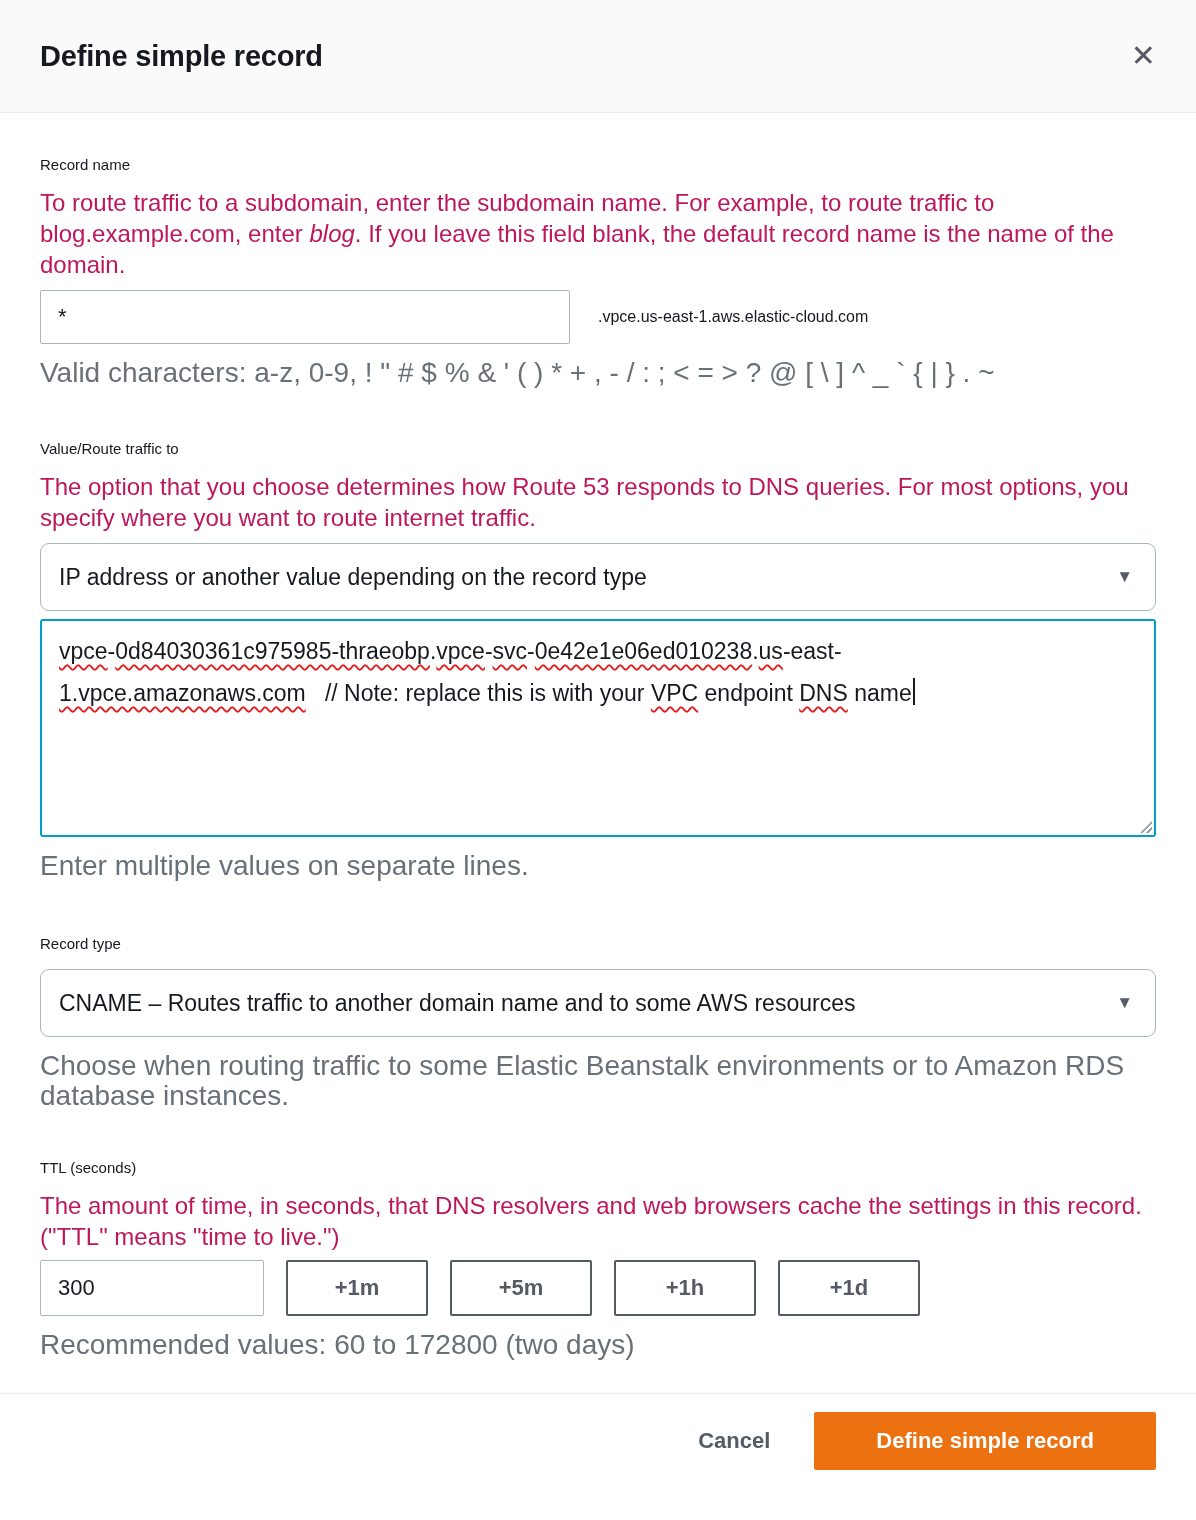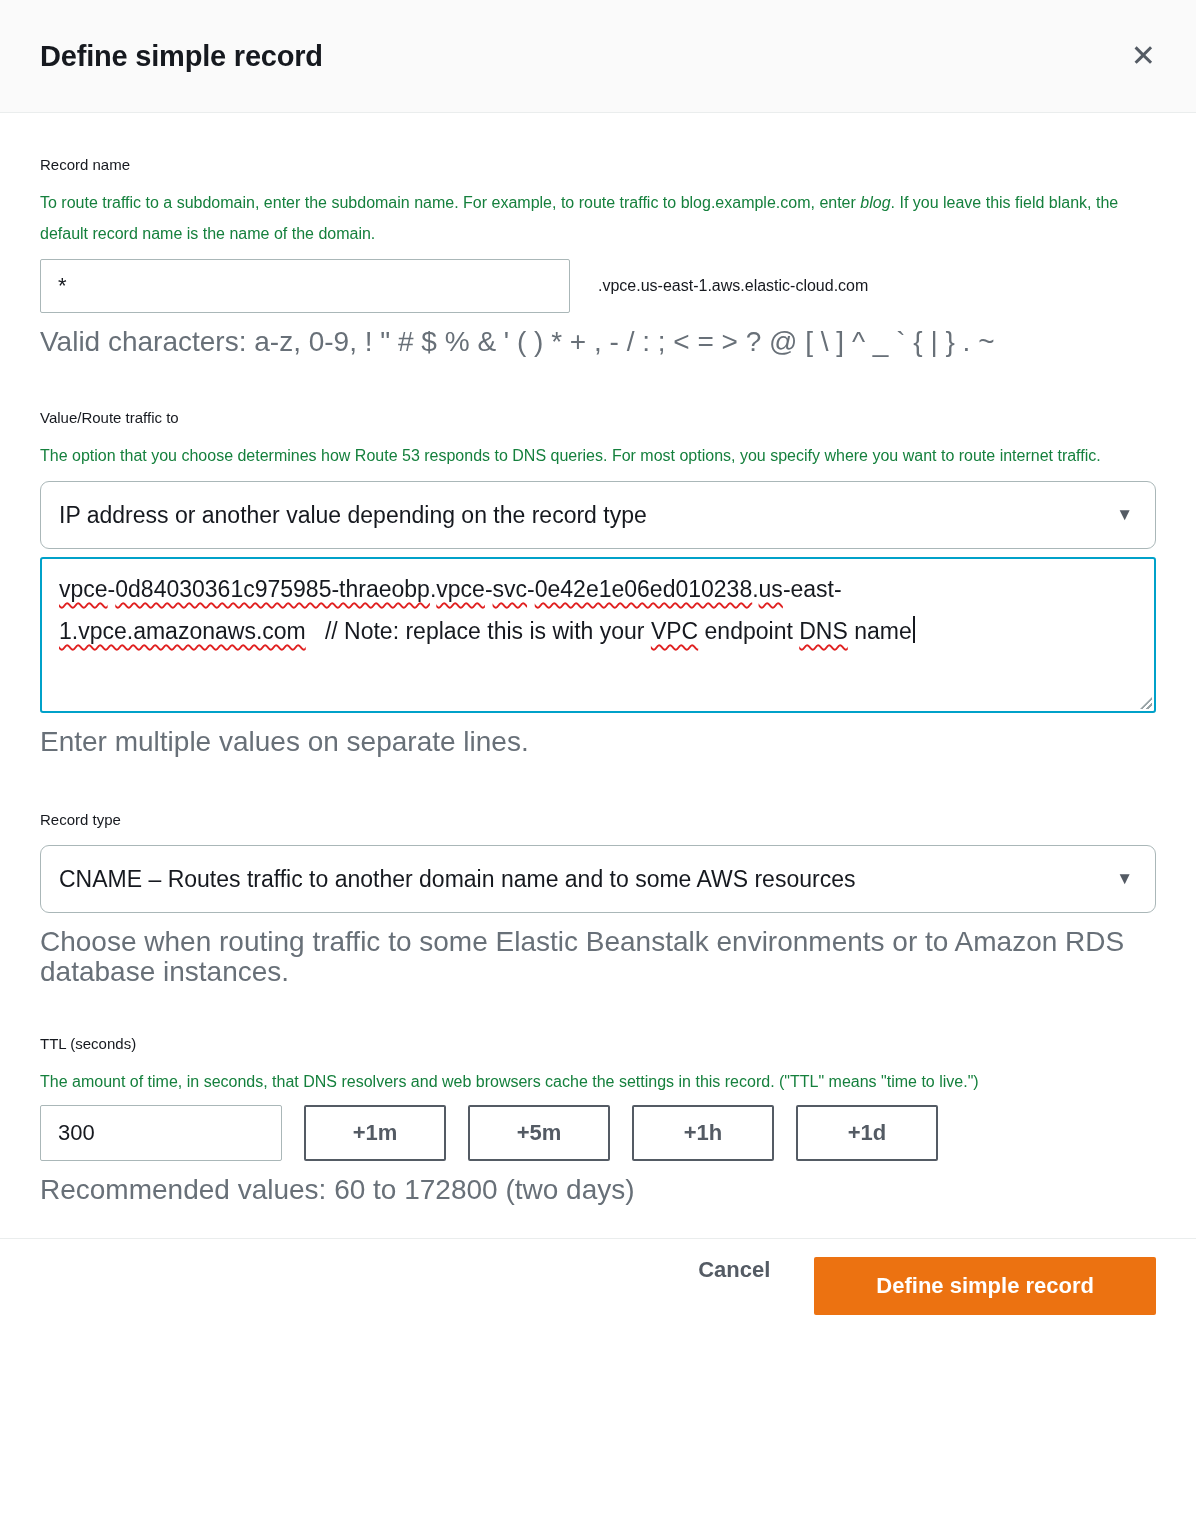--- a/index.html
+++ b/index.html
@@ -17,21 +17,21 @@
   .dlg-title { font-size:29px; font-weight:700; margin:0; letter-spacing:-0.2px; }
   .close-btn {
     background:none; border:none; padding:0; cursor:pointer;
     font-size:30px; line-height:1; color:#545b64; font-family:inherit;
   }
   
   .dlg-main { padding:0 40px; }
   .sec-h {
     font-size:15px; font-weight:400; color:#16191f; margin:0; line-height:30px;
   }
-  .desc { font-size:16px; color:#15803d; line-height:31px; margin:7px 0 0; }
+  .desc { font-size:24px; color:#be185d; line-height:31px; margin:7px 0 0; }
   .desc em { font-style:italic; }
   .hint { font-size:28px; color:#687078; line-height:30px; margin:14px 0 0; }
 
   .sec-record-name .sec-h { margin-top:37px; }
   .sec-route .sec-h      { margin-top:46px; }
   .sec-type .sec-h       { margin-top:48px; }
   .sec-ttl .sec-h        { margin-top:42px; }
 
   .input-row { display:flex; align-items:center; margin-top:10px; }
   .text-input {
@@ -42,49 +42,49 @@
   .domain-suffix { font-size:16px; color:#16191f; margin-left:28px; white-space:nowrap; }
 
   .select-box {
     margin-top:10px; height:68px; border:1px solid #aab7b8; border-radius:9px;
     background:#fff; display:flex; align-items:center; justify-content:space-between;
     padding:0 22px 0 18px; font-size:23px; color:#16191f; cursor:pointer;
   }
   .dd-arrow { color:#545b64; font-size:17px; }
 
   .value-area {
-    position:relative; margin-top:8px; height:156px;
+    position:relative; margin-top:8px; height:218px;
     border:2px solid #00a1c9; border-radius:3px; background:#fff;
     padding:9px 17px; font-size:23px; line-height:42px; color:#16191f; cursor:text;
   }
   .ta-line { white-space:pre-wrap; }
   .sq {
     text-decoration:underline; text-decoration-style:wavy;
     text-decoration-color:#e02020; text-decoration-thickness:2px;
     text-underline-offset:5px;
   }
   .caret { display:inline-block; width:2px; height:27px; background:#16191f; vertical-align:-4px; margin-left:1px; }
   .resize-grip {
     position:absolute; right:2px; bottom:2px; width:12px; height:12px;
     background:repeating-linear-gradient(315deg, transparent 0 2.5px, #98a3a6 2.5px 4.5px);
     clip-path:polygon(100% 0, 100% 100%, 0 100%);
     cursor:nwse-resize;
   }
 
   .ttl-row { display:flex; align-items:center; gap:22px; margin-top:8px; }
-  .ttl-input { width:242px; height:56px; }
+  .ttl-input { width:224px; height:56px; }
   .ttl-btn {
     width:142px; height:56px; background:#fff; border:2px solid #545b64; border-radius:2px;
     font-size:22px; font-weight:700; color:#545b64; cursor:pointer; font-family:inherit;
   }
 
   
   .dlg-footer {
     margin-top:33px; border-top:1px solid #eaeded;
-    padding:18px 40px 0; display:flex; justify-content:flex-end; align-items:flex-start; gap:44px;
+    padding:18px 40px 0; display:flex; justify-content:flex-end; align-items:center; gap:44px;
   }
   .cancel-btn {
     background:none; border:none; padding:0; cursor:pointer;
     font-size:22px; font-weight:700; color:#545b64; font-family:inherit;
   }
   .primary-btn {
     background:#ec7211; color:#fff; border:none; border-radius:2px;
     height:58px; padding:0 62px; font-size:22px; font-weight:700;
     cursor:pointer; font-family:inherit;
   }

